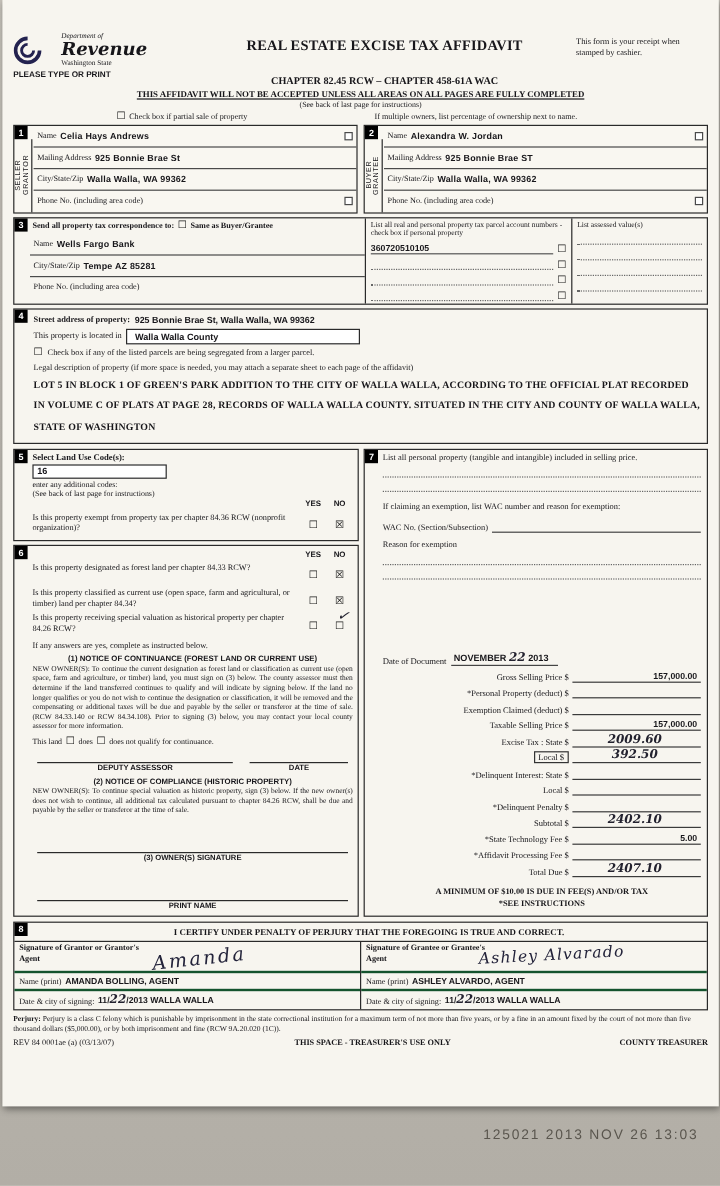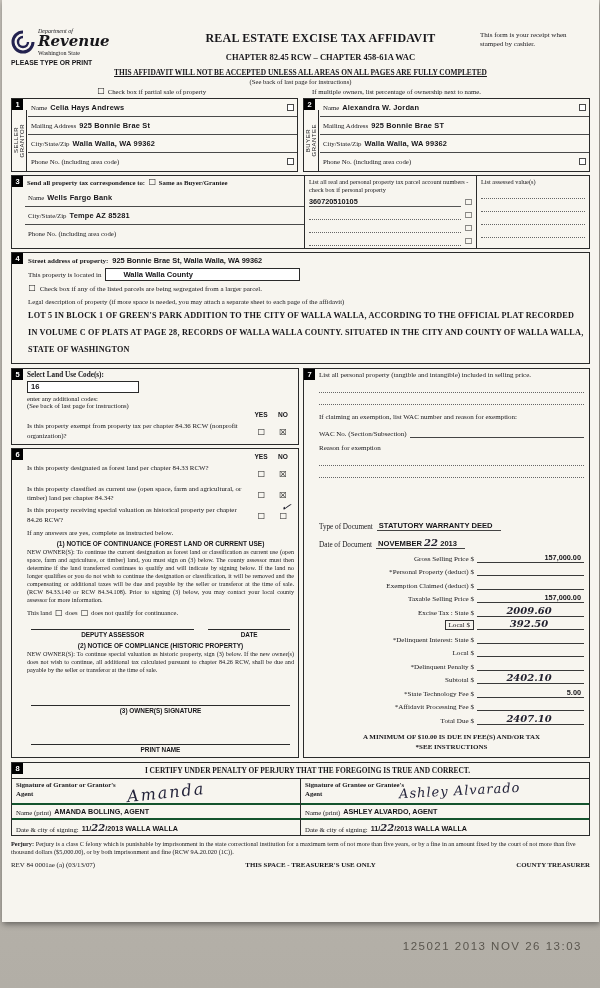--- a/index.html
+++ b/index.html
@@ -2,30 +2,30 @@
 <html><head>
 <meta charset="utf-8">
 <style>
 *{margin:0;padding:0;box-sizing:border-box;}
 html,body{width:600px;height:988px;}
 body{background:#b2aea6;font-family:"Liberation Serif",serif;color:#17161a;}
 .scan{position:relative;width:600px;height:988px;background:linear-gradient(180deg,#c9c5bd 0%,#b2aea6 100%);overflow:hidden;}
 .page{position:absolute;left:2px;top:0;width:597px;height:922px;background:#f7f5ef;padding:28px 9px 0 9px;box-shadow:1px 2px 6px rgba(0,0,0,.45);}
 .hdr{display:flex;align-items:flex-start;}
 .hdr-left{width:150px;}
-.logo{display:flex;align-items:center;gap:3px;}
+.logo{display:flex;align-items:center;gap:16px;}
 .swirl{width:24px;height:24px;flex:none;}
 .lg{line-height:1.05;}
 .lg-dept{font-size:6px;font-style:italic;}
 .lg-rev{font-size:15px;font-weight:bold;font-style:italic;font-family:"DejaVu Serif",serif;}
 .lg-wa{font-size:6px;}
 .typeprint{font-size:6.8px;font-weight:bold;margin-top:3px;font-family:"Liberation Sans",sans-serif;}
 .hdr-c{flex:1;text-align:center;padding-top:3px;}
 .title{font-size:12px;font-weight:bold;letter-spacing:.2px;}
-.subtitle{font-size:8.5px;font-weight:bold;margin-top:6px;}
+.subtitle{font-size:8.5px;font-weight:bold;margin-top:16px;}
 .hdr-r{width:110px;font-size:7px;line-height:1.25;padding-top:3px;}
 .warning{text-align:center;font-weight:bold;font-size:7.4px;text-decoration:underline;margin-top:2px;}
 .seeback{text-align:center;font-size:6.6px;margin-top:1px;}
 .partialrow{display:flex;align-items:center;font-size:6.8px;margin:2px 0;}
 .pl-left{width:52%;padding-left:86px;display:flex;gap:3px;align-items:center;}
 .pl-right{flex:1;}
 .cb{font-family:"DejaVu Sans",sans-serif;font-size:8.5px;line-height:1;color:#111;}
 .parties{display:flex;gap:5px;}
 .party{flex:1;border:1px solid #2a2a2a;position:relative;padding-left:16px;background:#f9f7f1;}
 .numsq{position:absolute;top:0;left:0;width:11px;height:11px;background:#000;color:#fff;font-size:7.5px;font-weight:bold;display:flex;align-items:center;justify-content:center;font-family:"Liberation Sans",sans-serif;z-index:3;}
@@ -42,21 +42,21 @@
 .s3m{width:172px;border-left:1px solid #2a2a2a;padding:2px 4px;display:flex;flex-direction:column;}
 .colhdr{font-size:6.3px;line-height:1.25;}
 .pline{display:flex;align-items:flex-end;gap:3px;height:13px;}
 .pfill{flex:1;border-bottom:1px solid #555;font-weight:bold;font-size:7.3px;font-family:"Liberation Sans",sans-serif;}
 .dotfill{flex:1;border-bottom:1px dotted #666;}
 .s3r{flex:1;border-left:1px solid #2a2a2a;padding:2px 4px;display:flex;flex-direction:column;}
 .s4{border:1px solid #2a2a2a;margin-top:3px;position:relative;padding:1px 4px 5px 16px;}
 .s4row{display:flex;align-items:center;gap:4px;font-size:7px;min-height:14px;}
 .s4row .bld{font-weight:bold;}
 .sval{font-weight:bold;font-size:7.4px;font-family:"Liberation Sans",sans-serif;}
-.countybox{border:1px solid #2a2a2a;min-width:195px;padding:1px 17px;font-weight:bold;font-size:7.6px;font-family:"Liberation Sans",sans-serif;background:#fff;}
+.countybox{border:1px solid #2a2a2a;min-width:195px;padding:1px 6px;font-weight:bold;font-size:7.6px;font-family:"Liberation Sans",sans-serif;background:#fff;}
 .legal-label{font-size:6.8px;margin-top:2px;}
 .legal{font-weight:bold;font-size:8.2px;line-height:2.1;margin-top:2px;letter-spacing:.2px;}
 .main{display:flex;gap:4px;margin-top:4px;align-items:stretch;min-height:390px;}
 .mleft{width:288px;display:flex;flex-direction:column;gap:3px;}
 .sbox{border:1px solid #2a2a2a;position:relative;padding:2px 4px 4px 15px;}
 .s6{flex:1;display:flex;flex-direction:column;}
 .select-label{font-size:7.2px;font-weight:bold;}
 .lucode{border:1px solid #2a2a2a;width:112px;height:12px;font-weight:bold;font-size:7.6px;font-family:"Liberation Sans",sans-serif;padding:0 3px;margin:2px 0;background:#fff;}
 .smalltext{font-size:6.6px;}
 .ynrow{display:flex;margin-top:2px;}
@@ -367,24 +367,20 @@
           <span>WAC No. (Section/Subsection)</span>
           <span class="wline"></span>
         </div>
         <div class="introrow" style="margin-top:6px;">Reason for exemption</div>
         <div class="dline"></div>
         <div class="dline"></div>
 
         <div class="grow"></div>
 
         <div class="docrow">
-          <span>Type of Document</span>
-          <span class="docval">STATUTORY WARRANTY DEED</span>
-        </div>
-        <div class="docrow">
           <span>Date of Document</span>
           <span class="docval">
             <span>NOVEMBER</span>
             <span class="hand handbig">22</span>
             <span>2013</span>
           </span>
         </div>
 
         <div class="mrow">
           <span class="mlabel">Gross Selling Price  $</span>

